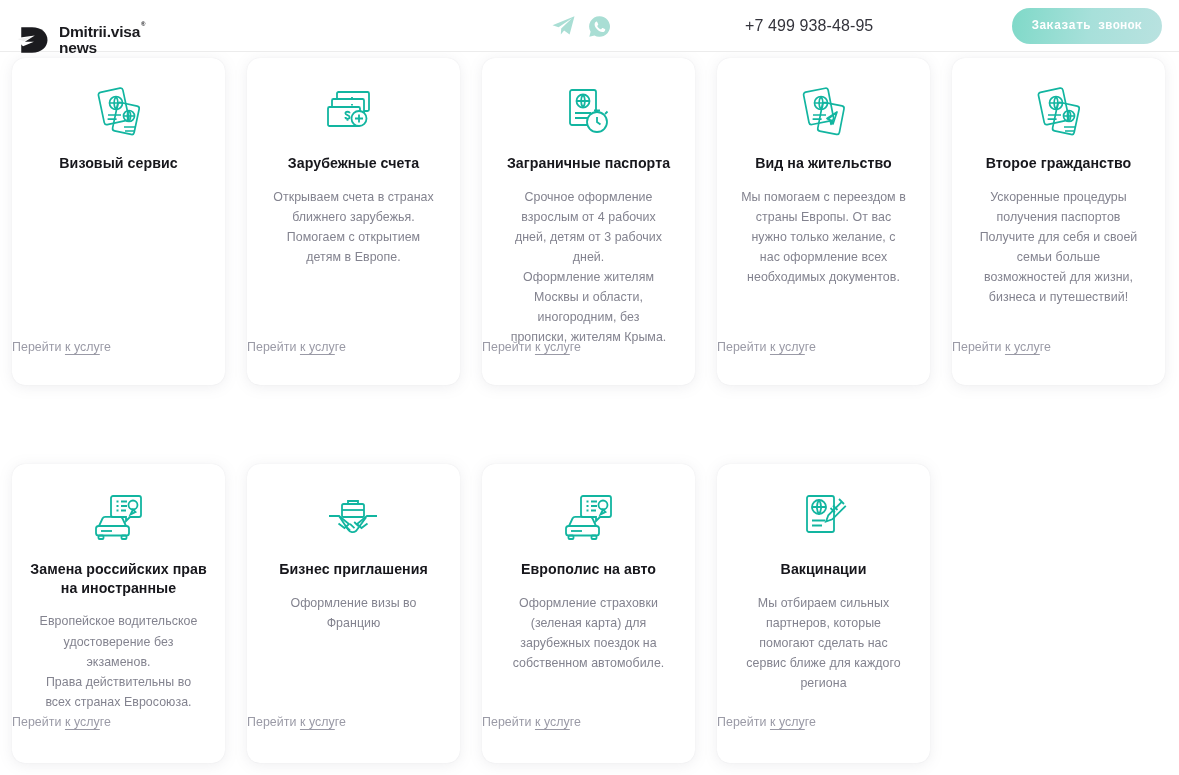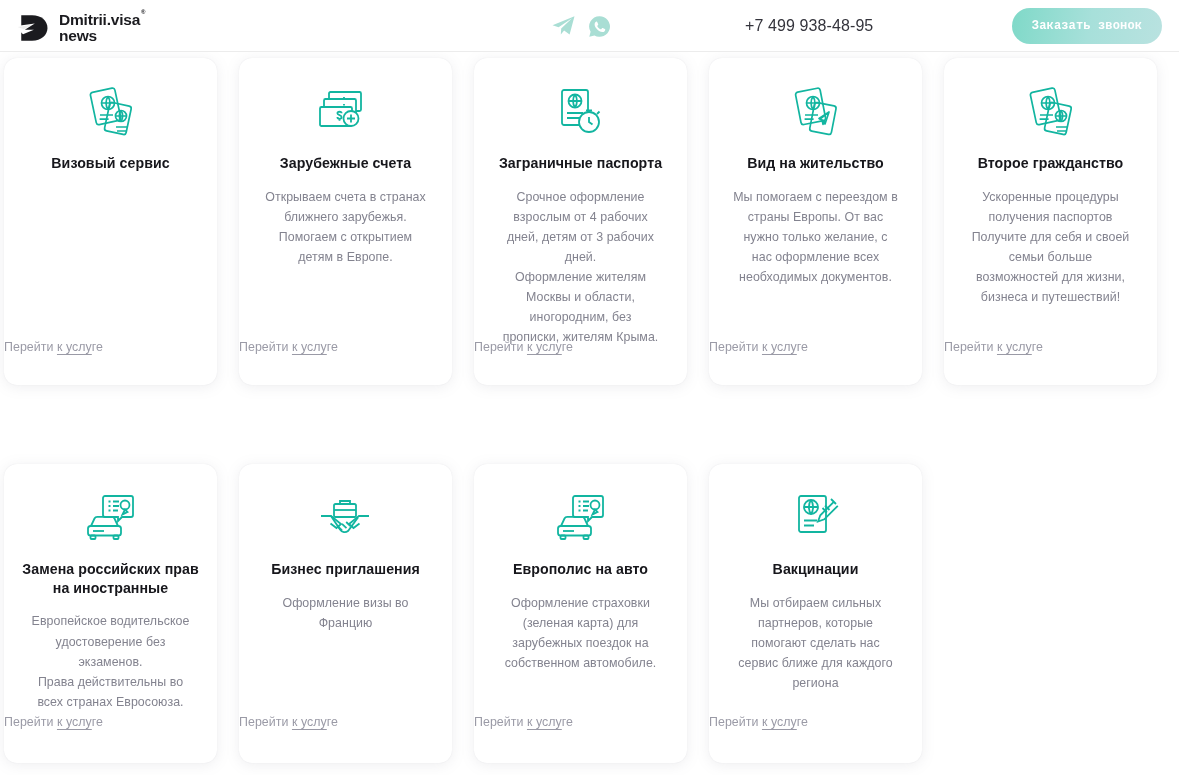--- a/index.html
+++ b/index.html
@@ -27,21 +27,21 @@
     width: 1179px;
     height: 52px;
     background: #ffffff;
     border-bottom: 1px solid #ececec;
     box-sizing: border-box;
     z-index: 20;
   }
 
   .logo {
     position: absolute;
-    left: 14px; top: 12px;
+    left: 14px; top: 24px;
     display: flex;
     align-items: center;
     gap: 7px;
   }
   .logo-mark { width: 38px; height: 32px; display: block; }
   .logo-text {
     display: flex;
     flex-direction: column;
     line-height: 1.02;
     color: #1b1b1f;
@@ -120,21 +120,21 @@
     height: 723px;
     background: #ffffff;
   }
 
   .row {
     position: absolute;
     left: 0;
     width: 1179px;
     display: flex;
     gap: 22px;
-    padding: 0 4px;
+    padding: 0 12px;
     box-sizing: border-box;
   }
   #row1 { top: 6px;  height: 327px; }
   #row2 { top: 412px; height: 299px; }
 
   .card {
     width: 213px;
     flex: 0 0 213px;
     background: #ffffff;
     border-radius: 13px;

